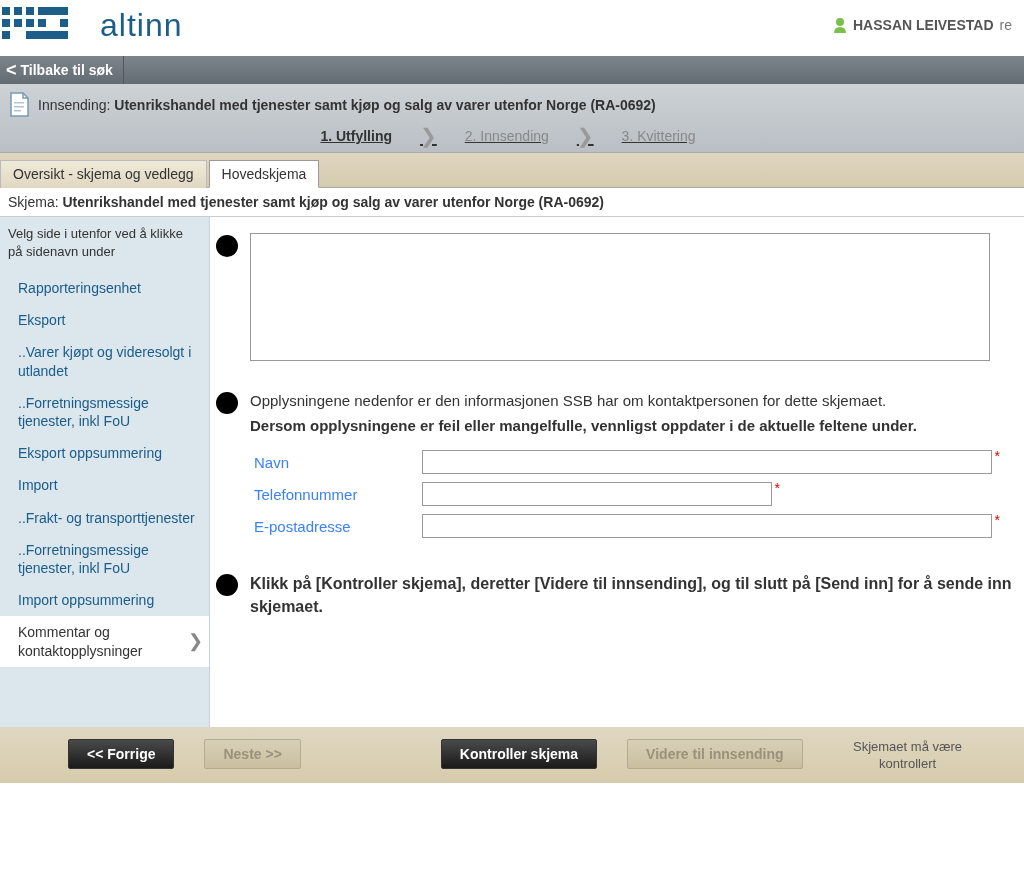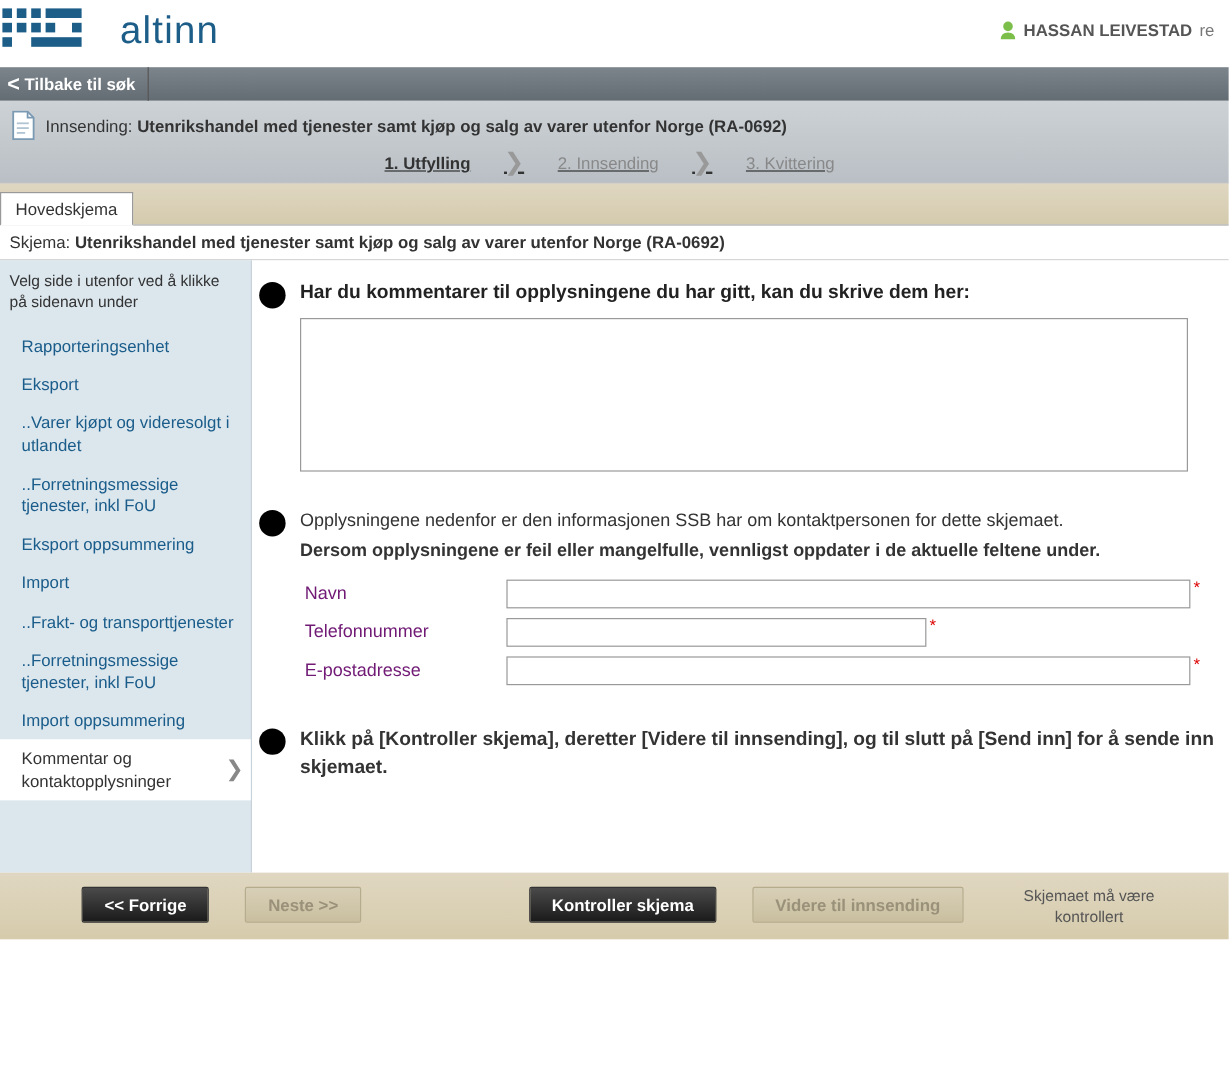--- a/index.html
+++ b/index.html
@@ -46,21 +46,21 @@
   
   .main { flex: 1; background: #fff; padding: 16px 0 40px 6px; font-size: 15px; }
   .block { display: flex; align-items: flex-start; gap: 12px; margin-bottom: 26px; }
   .bullet { width: 22px; height: 22px; background: #000; border-radius: 50%; flex-shrink: 0; margin-top: 2px; }
   .block-content { flex: 1; padding-right: 6px; }
   .q-heading { font-weight: bold; font-size: 16px; color: #222; margin-bottom: 10px; line-height: 1.35; }
   .comment-box { width: 740px; height: 128px; border: 1px solid #999; padding: 4px; font-family: inherit; font-size: 13px; resize: none; }
   .info-para { font-size: 15px; line-height: 1.4; margin-bottom: 4px; }
   .info-bold { font-weight: bold; font-size: 15px; line-height: 1.4; margin-bottom: 14px; }
   .field-row { display: flex; align-items: center; margin-bottom: 8px; }
-  .field-label { width: 172px; font-size: 15px; color: #701a75; padding-left: 4px; }
+  .field-label { width: 172px; font-size: 15px; color: #3b82f6; padding-left: 4px; }
   .field-input-wrap { position: relative; display: inline-block; }
   .field-input { border: 1px solid #999; height: 24px; padding: 2px 4px; font-size: 13px; }
   .input-wide { width: 570px; }
   .input-mid { width: 350px; }
   .req-star { color: #d00; position: absolute; right: -8px; top: -2px; font-size: 14px; }
   .instr-text { font-weight: bold; font-size: 16px; line-height: 1.45; }
   
   .footer { background: linear-gradient(#e0d7c2, #d6cbab); padding: 12px 10px 10px 10px; display: flex; align-items: flex-start; gap: 30px; }
   .btn { border: 1px solid #333; padding: 6px 18px; font-size: 14px; font-weight: bold; cursor: pointer; border-radius: 2px; }
   .btn-dark { background: linear-gradient(#4a4a4a,#1a1a1a); color: #fff; }
@@ -124,20 +124,21 @@
   <div class="steps">
     <span class="step-active">1. Utfylling</span>
     <span class="step-sep">❯</span>
     <span class="step-inactive">2. Innsending</span>
     <span class="step-sep">❯</span>
     <span class="step-inactive">3. Kvittering</span>
   </div>
 </div>
 
 <div class="tab-bar">
+  <div class="tab inactive">Oversikt - skjema og vedlegg</div>
   <div class="tab active">Hovedskjema</div>
 </div>
 
 <div class="schema-title-row">
   <span class="schema-label">Skjema: </span><span class="schema-value">Utenrikshandel med tjenester samt kjøp og salg av varer utenfor Norge (RA-0692)</span>
 </div>
 
 <div class="body-area">
   <div class="sidebar">
     <div class="sidebar-instr">Velg side i utenfor ved å klikke på sidenavn under</div>
@@ -153,21 +154,20 @@
     <div class="side-item selected">
       <span>Kommentar og kontaktopplysninger</span>
       <span class="side-arrow">❯</span>
     </div>
   </div>
 
   <div class="main">
     <div class="block">
       <div class="bullet"></div>
       <div class="block-content">
-        <div class="q-heading">Har du kommentarer til opplysningene du har gitt, kan du skrive dem her:</div>
         <textarea class="comment-box" style=""></textarea>
       </div>
     </div>
 
     <div class="block">
       <div class="bullet"></div>
       <div class="block-content">
         <div class="info-para">Opplysningene nedenfor er den informasjonen SSB har om kontaktpersonen for dette skjemaet.</div>
         <div class="info-bold">Dersom opplysningene er feil eller mangelfulle, vennligst oppdater i de aktuelle feltene under.</div>
         <div class="field-row">

